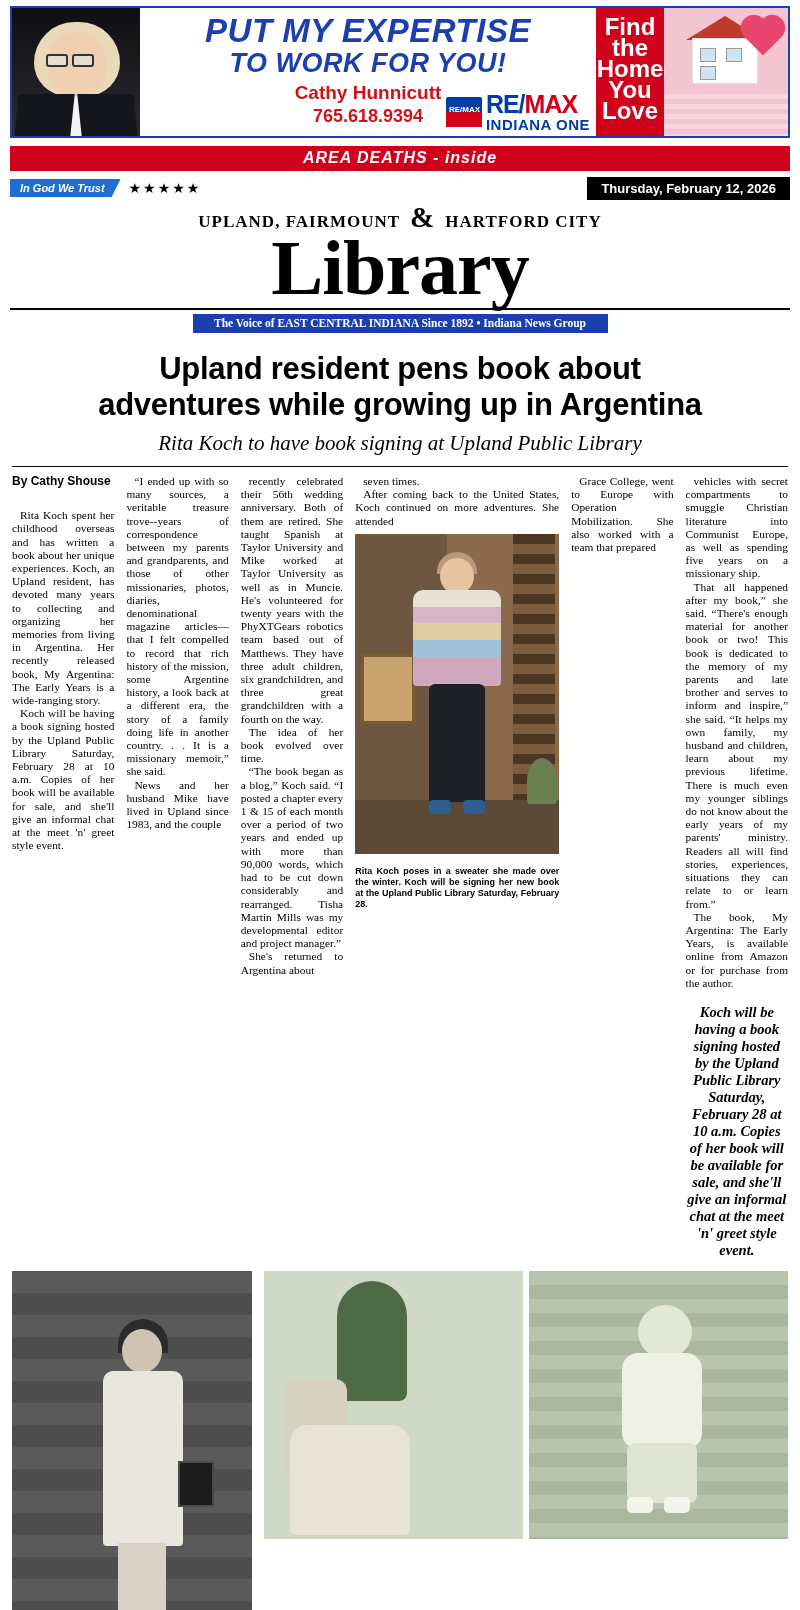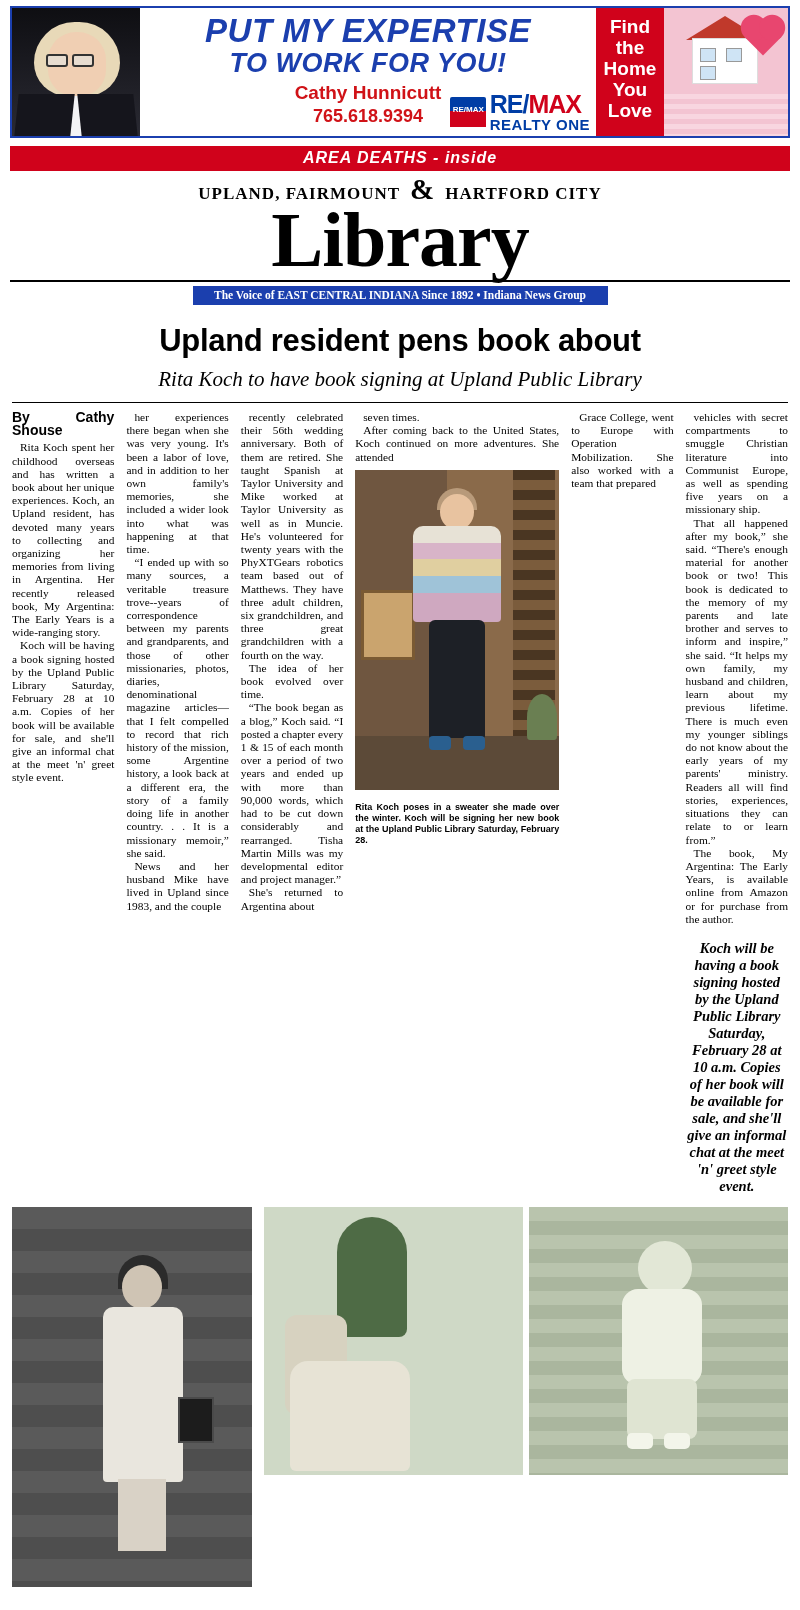--- a/index.html
+++ b/index.html
@@ -90,21 +90,21 @@
     letter-spacing: -1px;
   }
   .remax-top .b { color: #003da5; }
   .remax-top .r { color: #d0021b; }
   .remax-bottom {
     font-family: "Liberation Sans", sans-serif; font-weight: bold; font-size: 15px;
     color: #003da5; letter-spacing: .5px;
   }
   .topad-find {
     width: 68px; background: #d0021b; color: #fff; text-align: center;
-    font-family: "Liberation Sans", sans-serif; font-weight: bold; font-size: 19px;
+    font-family: "Liberation Sans", sans-serif; font-weight: bold; font-size: 24px;
     line-height: 21px; padding-top: 8px;
   }
   .topad-house {
     width: 124px; background: #f3c4d2; position: relative; overflow: hidden;
   }
   .topad-house .hs {
     position: absolute; left: 28px; top: 30px; width: 66px; height: 46px; background: #fff;
     border: 1px solid #ddd;
   }
   .topad-house .roof {
@@ -183,21 +183,21 @@
     font-family: "Liberation Serif", serif; font-style: italic; font-size: 21px;
   }
   .hr-thin { border-top: 1px solid #000; margin: 10px 12px 0 12px; }
 
   
   .cols {
     margin: 8px 12px 0 12px; display: grid;
     grid-template-columns: repeat(6, 1fr); column-gap: 12px;
   }
   .col { font-family: "Liberation Serif", serif; font-size: 11.4px; line-height: 13.2px; text-align: justify; }
-  .byline { font-family: "Liberation Sans", sans-serif; font-weight: bold; font-size: 14px; margin-bottom: 4px; }
+  .byline { font-family: "Liberation Sans", sans-serif; font-weight: bold; font-size: 12px; margin-bottom: 21px; }
   .col p { margin: 0; text-indent: 8px; }
   .photo-main {
     margin-top: 6px; width: 100%; height: 320px;
     background: linear-gradient(#6d5238, #3a2c1e);
     position: relative; overflow: hidden;
   }
   .pm-wall { position: absolute; inset: 0; background: #8a6a4a; }
   .pm-wall2 { position: absolute; left: 0; top: 0; width: 45%; height: 100%; background: #6f5640; }
   .pm-stair {
     position: absolute; right: 4px; top: 0; width: 42px; height: 100%;
@@ -290,71 +290,78 @@
       <div class="topad-name">Cathy Hunnicutt</div>
       <div class="topad-phone">765.618.9394</div>
       <div class="topad-remax">
         <div class="remax-balloon">
             <span>RE/MAX</span>
           </div>
         <div class="remax-words">
           <div class="remax-top">
             <span class="b">RE/</span><span class="r">MAX</span>
           </div>
-          <div class="remax-bottom">REALTY ONE</div>
+          <div class="remax-bottom">INDIANA ONE</div>
         </div>
       </div>
     </div>
     <div class="topad-find">Find the Home You Love</div>
     <div class="topad-house">
       <div class="stripes"></div>
       <div class="roof"></div>
         <div class="hs"></div>
       <div class="win" style="left:36px;top:40px"></div>
       <div class="win" style="left:62px;top:40px"></div>
       <div class="win" style="left:36px;top:58px"></div>
       <div class="heart"></div>
     </div>
   </div>
 
   <div class="deaths">
     <span>AREA DEATHS -</span>
     <span class="insd">inside</span>
   </div>
 
+  <div class="triline">
+    <div class="trust-wrap">
+      <div class="trust">In God We Trust</div>
+      <div class="stars">★★★★★</div>
+    </div>
+    <div class="datebox">Thursday, February 12, 2026</div>
+  </div>
 
   <div class="masthead">
     <div class="mh-top">
       <span>UPLAND, FAIRMOUNT</span>
       <span class="mh-amp">&amp;</span>
       <span>HARTFORD CITY</span>
     </div>
     <div class="mh-title">Library</div>
     <div class="mh-rule"></div>
     <div class="mh-strap">
       <span>The Voice of </span><span>EAST CENTRAL INDIANA Since 1892</span><span>  •  Indiana News Group</span>
     </div>
   </div>
 
   <div class="headline">
     <div>Upland resident pens book about</div>
+    <div>adventures while growing up in Argentina</div>
   </div>
   <div class="subhead">Rita Koch to have book signing at Upland Public Library</div>
   <div class="hr-thin"></div>
 
   <div class="cols">
 
     <div class="col">
       <div class="byline">By Cathy Shouse</div>
       <p>Rita Koch spent her childhood overseas and has written a book about her unique experiences. Koch, an Upland resident, has devoted many years to collecting and organizing her memories from living in Argentina. Her recently released book, My Argentina: The Early Years is a wide-ranging story.</p>
       <p>Koch will be having a book signing hosted by the Upland Public Library Saturday, February 28 at 10 a.m. Copies of her book will be available for sale, and she'll give an informal chat at the meet 'n' greet style event.</p>
     </div>
 
     <div class="col">
-      <p>her experiences there began when she was very young. It's been a labor of love, and in addition to her own family's memories, she included a wider look into what was happening at that time.</p>
       <p>“I ended up with so many sources, a veritable treasure trove--years of correspondence between my parents and grandparents, and those of other missionaries, photos, diaries, denominational magazine articles—that I felt compelled to record that rich history of the mission, some Argentine history, a look back at a different era, the story of a family doing life in another country. . . It is a missionary memoir,” she said.</p>
       <p>News and her husband Mike have lived in Upland since 1983, and the couple</p>
     </div>
 
     <div class="col">
       <p>recently celebrated their 56th wedding anniversary.  Both of them are retired. She taught Spanish at Taylor University and Mike worked at Taylor University as well as in Muncie. He's volunteered for twenty years with the PhyXTGears robotics team based out of Matthews. They have three adult children, six grandchildren, and three great grandchildren with a fourth on the way.</p>
       <p>The idea of her book evolved over time.</p>
       <p>“The book began as a blog,” Koch said. “I posted a chapter every 1 &amp; 15 of each month over a period of two years and ended up with more than 90,000 words, which had to be cut down considerably and rearranged. Tisha Martin Mills was my developmental editor and project manager.”</p>
       <p>She's returned to Argentina about</p>
     </div>

